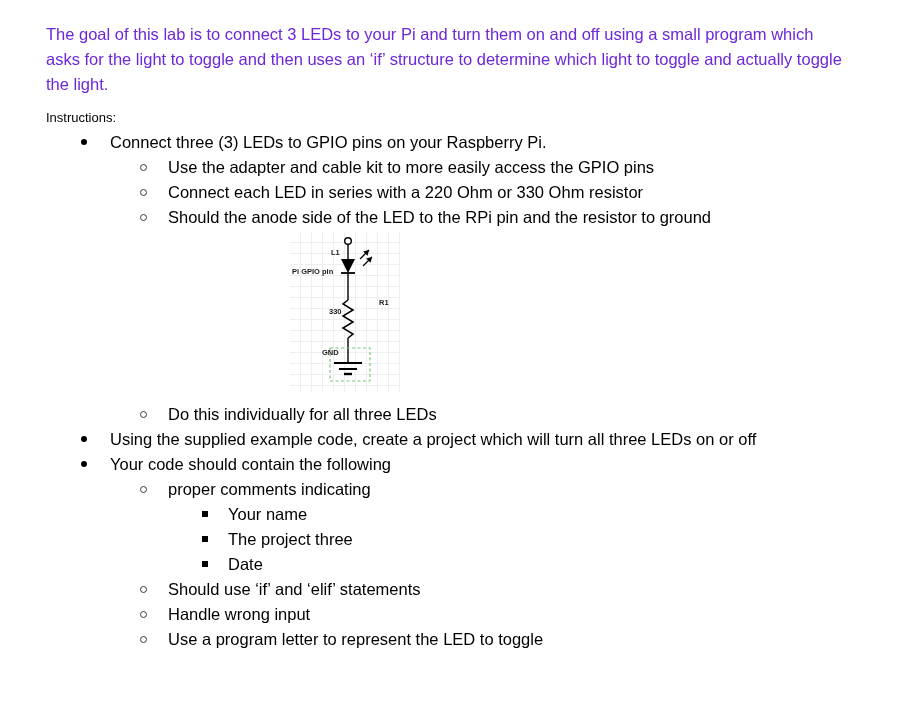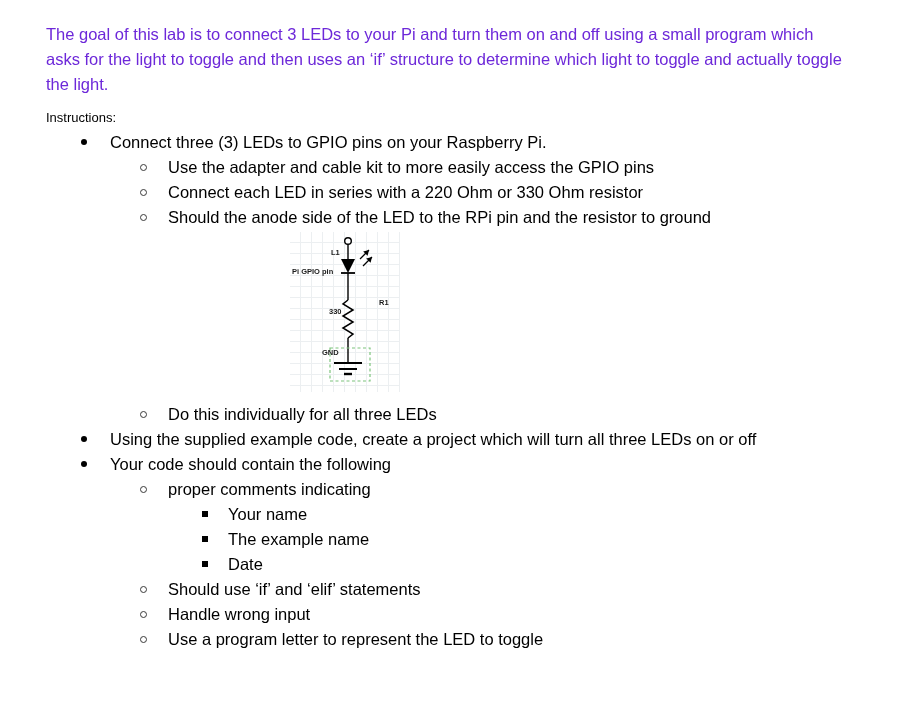--- a/index.html
+++ b/index.html
@@ -237,21 +237,21 @@
     <span class="txt">Your code should contain the following</span>
   </div>
 
   <div class="row lvl3" style="top:502px">
     <span class="marker"><span class="square"></span></span>
     <span class="txt">Your name</span>
   </div>
 
   <div class="row lvl3" style="top:527px">
     <span class="marker"><span class="square"></span></span>
-    <span class="txt">The example name</span>
+    <span class="txt">The project three</span>
   </div>
 
   <div class="row lvl3" style="top:552px">
     <span class="marker"><span class="square"></span></span>
     <span class="txt">Date</span>
   </div>
 
   <div class="row lvl2" style="top:577px">
     <span class="marker"><span class="circle"></span></span>
     <span class="txt">Should use ‘if’ and ‘elif’ statements</span>

